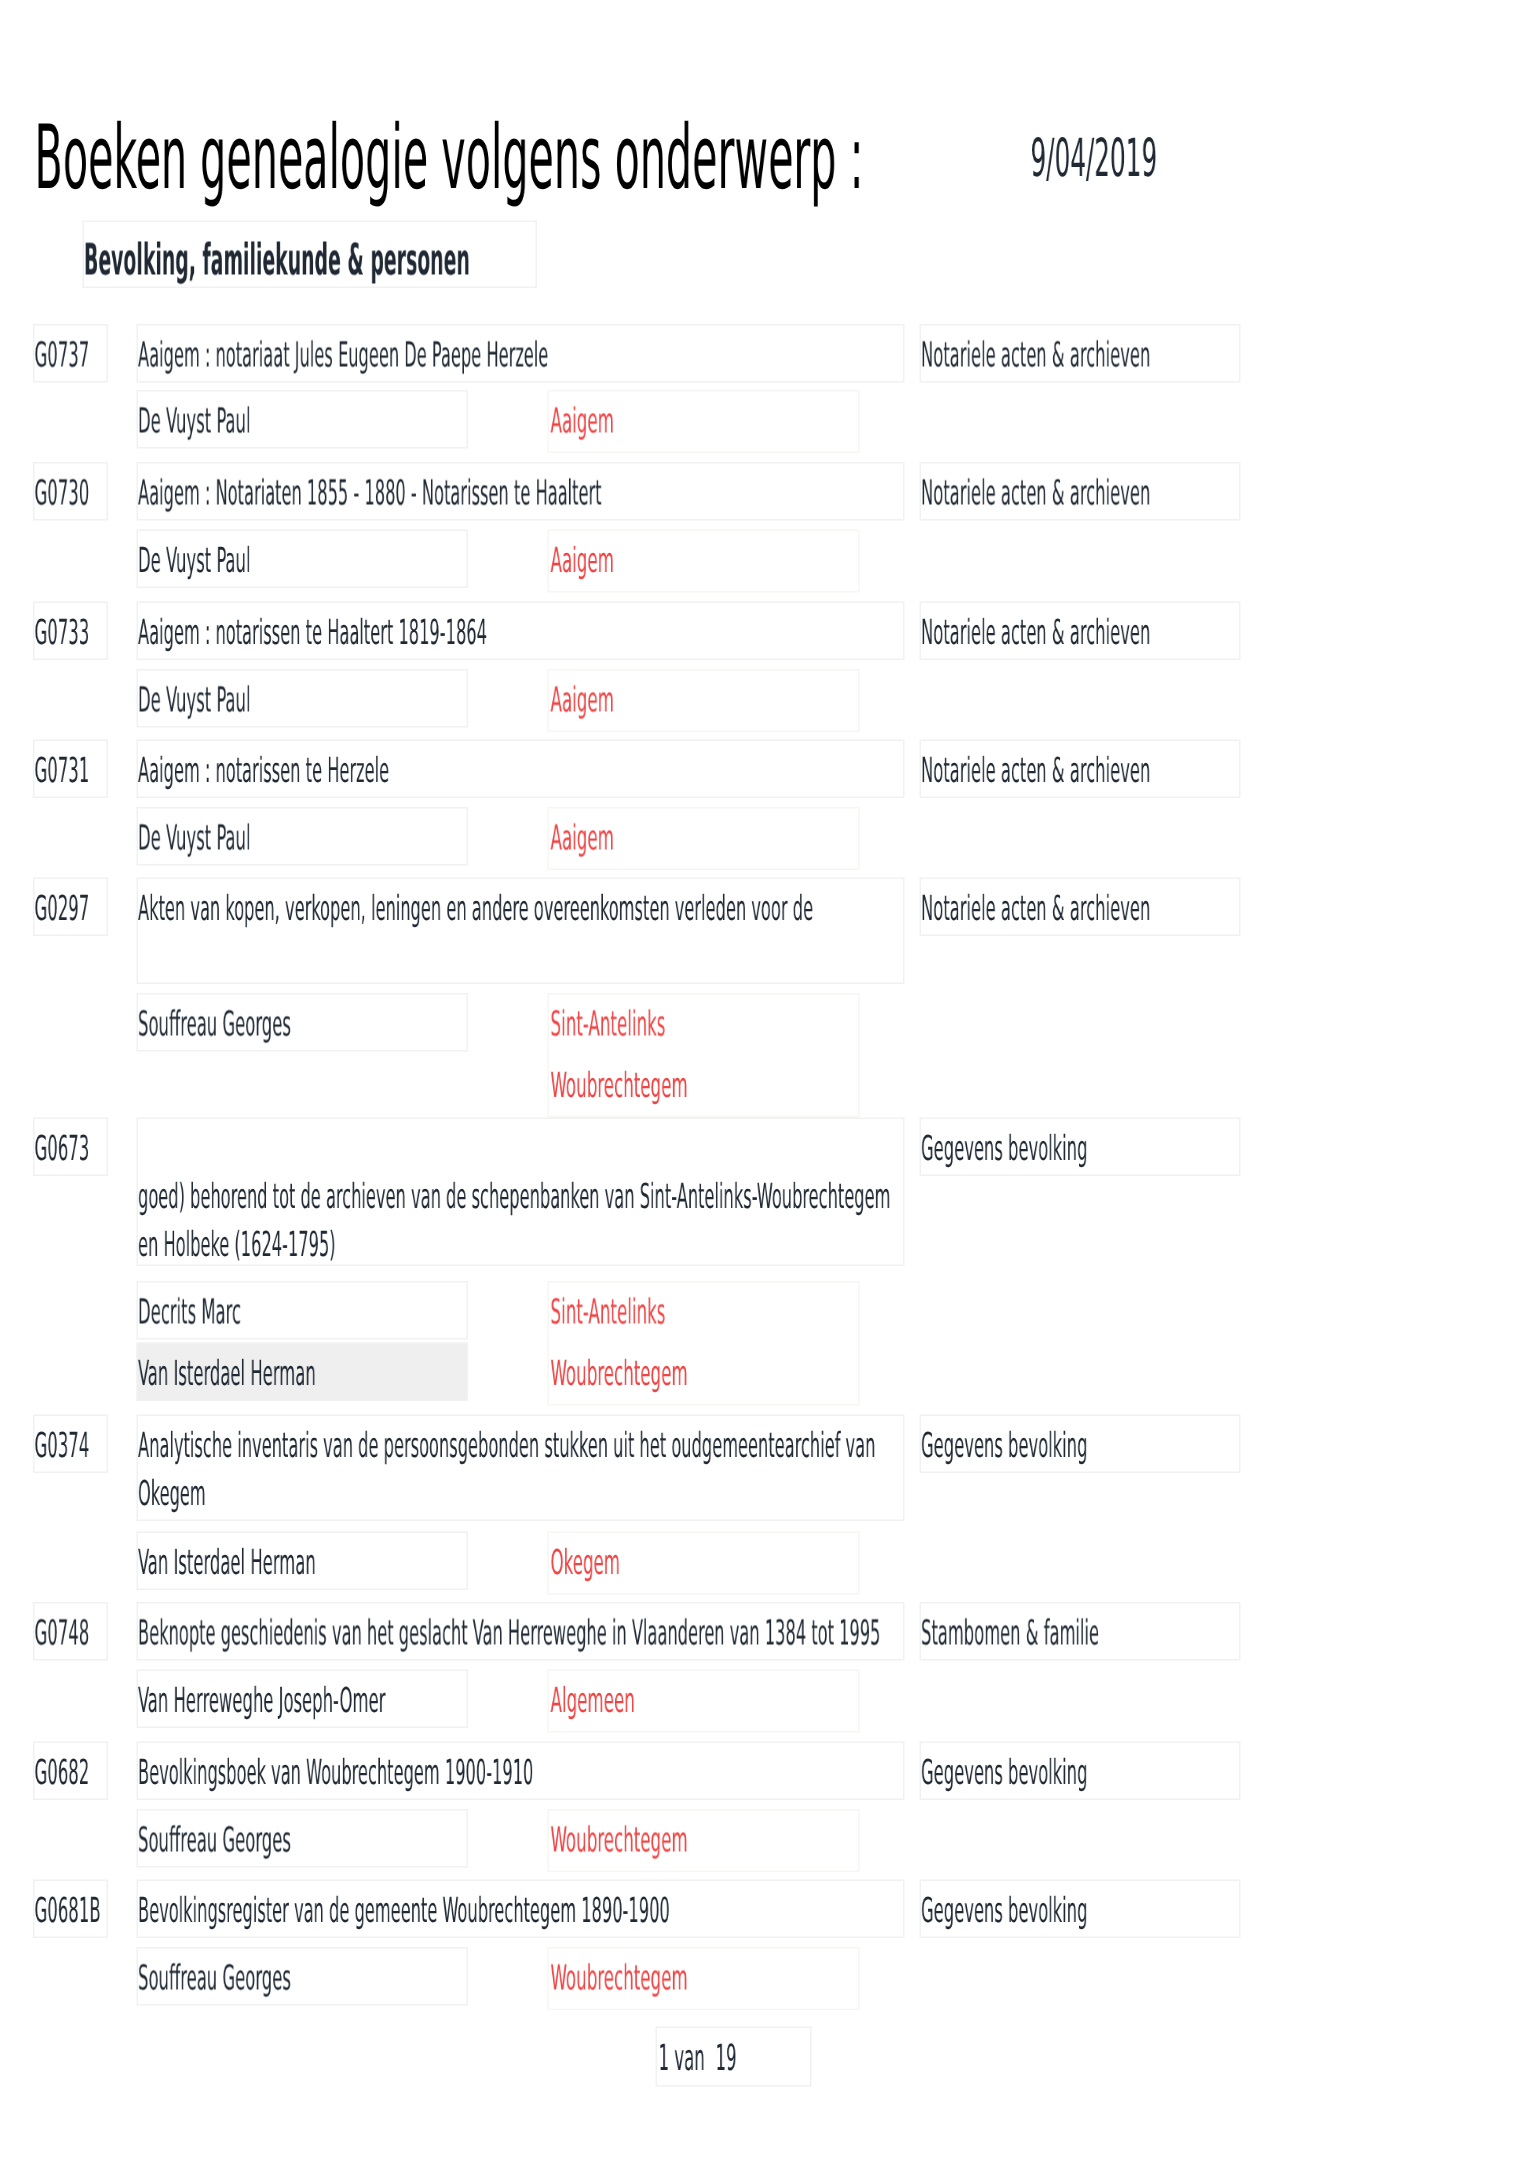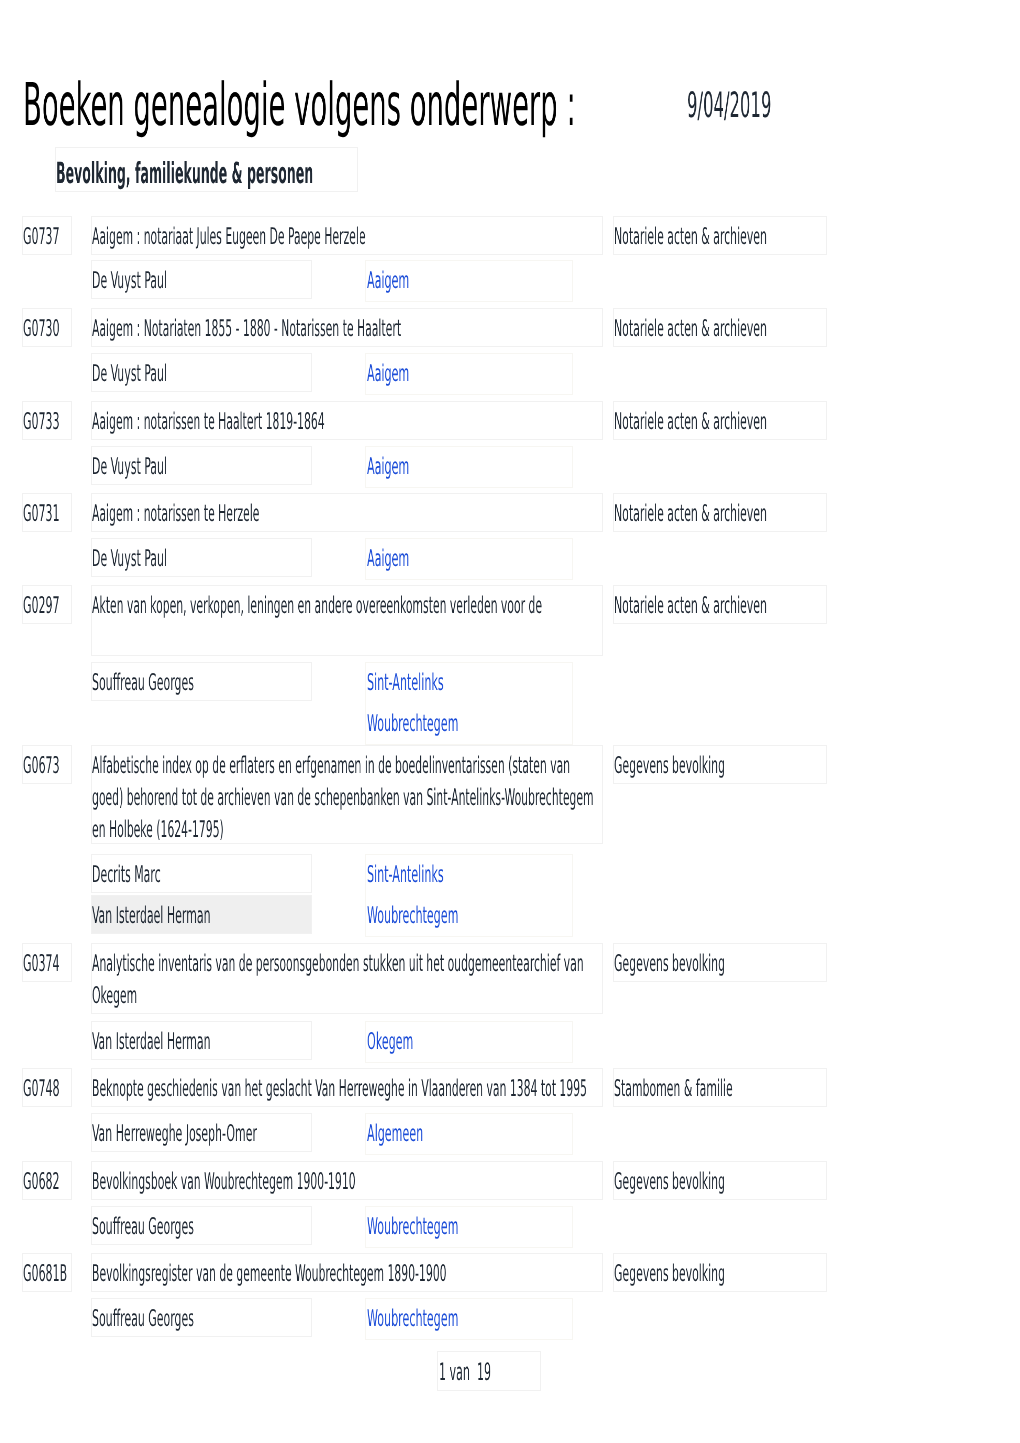--- a/index.html
+++ b/index.html
@@ -26,21 +26,21 @@
   .cell .ln{position:absolute;font-size:23px;line-height:32px;height:32px;white-space:pre;}
   .cell .sq{transform:scaleX(0.5235);}
   .cell.code .ln{left:0px;}
   .cell.code .sq{transform:scaleX(0.532);}
   .cell.title .ln{left:0px;}
   .cell.subject .ln{left:0px;}
   .cell.subject .sq{transform:scaleX(0.527);}
   .cell.author .ln{left:0px;}
   .cell.author .sq{transform:scaleX(0.5295);}
   .cell.place{border-color:#f7f6f2;}
-  .cell.place .ln{left:1px;color:#1d4ed8;}
+  .cell.place .ln{left:1px;color:#ef4444;}
   .cell.place .sq{transform:scaleX(0.5375);}
   .cell.author.hl{background:#efefef;}
 
   #footer{position:absolute;left:437px;top:1351px;width:104px;height:40px;
           border:1px solid #f1f1f1;box-sizing:border-box;}
   #footer .ln{position:absolute;left:1px;top:4px;font-size:24px;line-height:32px;}
   #footer .sq{transform:scaleX(0.513);}
 </style>
 </head>
 <body>
@@ -125,21 +125,20 @@
         <div class="ln" style="top: 4px;"><span class="sq">Souffreau Georges</span></div>
       </div>
       <div class="cell place" style="left: 365px; top: 662px; width: 208px; height: 83px;">
         <div class="ln" style="top: 4px;"><span class="sq">Sint-Antelinks</span></div>
         <div class="ln" style="top: 45px;"><span class="sq">Woubrechtegem</span></div>
       </div>
       <div class="cell code" style="left: 22px; top: 745px; width: 50px; height: 39px;">
         <div class="ln" style="top: 4px;"><span class="sq">G0673</span></div>
       </div>
       <div class="cell title" style="left: 91px; top: 745px; width: 512px; height: 99px;">
-        <div class="ln" style="top: 4px;"><span class="sq">Alfabetische index op de erflaters en erfgenamen in de boedelinventarissen (staten van</span></div>
         <div class="ln" style="top: 36px;"><span class="sq">goed) behorend tot de archieven van de schepenbanken van Sint-Antelinks-Woubrechtegem</span></div>
         <div class="ln" style="top: 68px;"><span class="sq">en Holbeke (1624-1795)</span></div>
       </div>
       <div class="cell subject" style="left: 613px; top: 745px; width: 214px; height: 39px;">
         <div class="ln" style="top: 4px;"><span class="sq">Gegevens bevolking</span></div>
       </div>
       <div class="cell author" style="left: 91px; top: 854px; width: 221px; height: 39px;">
         <div class="ln" style="top: 4px;"><span class="sq">Decrits Marc</span></div>
       </div>
       <div class="cell author hl" style="left: 91px; top: 895px; width: 221px; height: 39px;">

